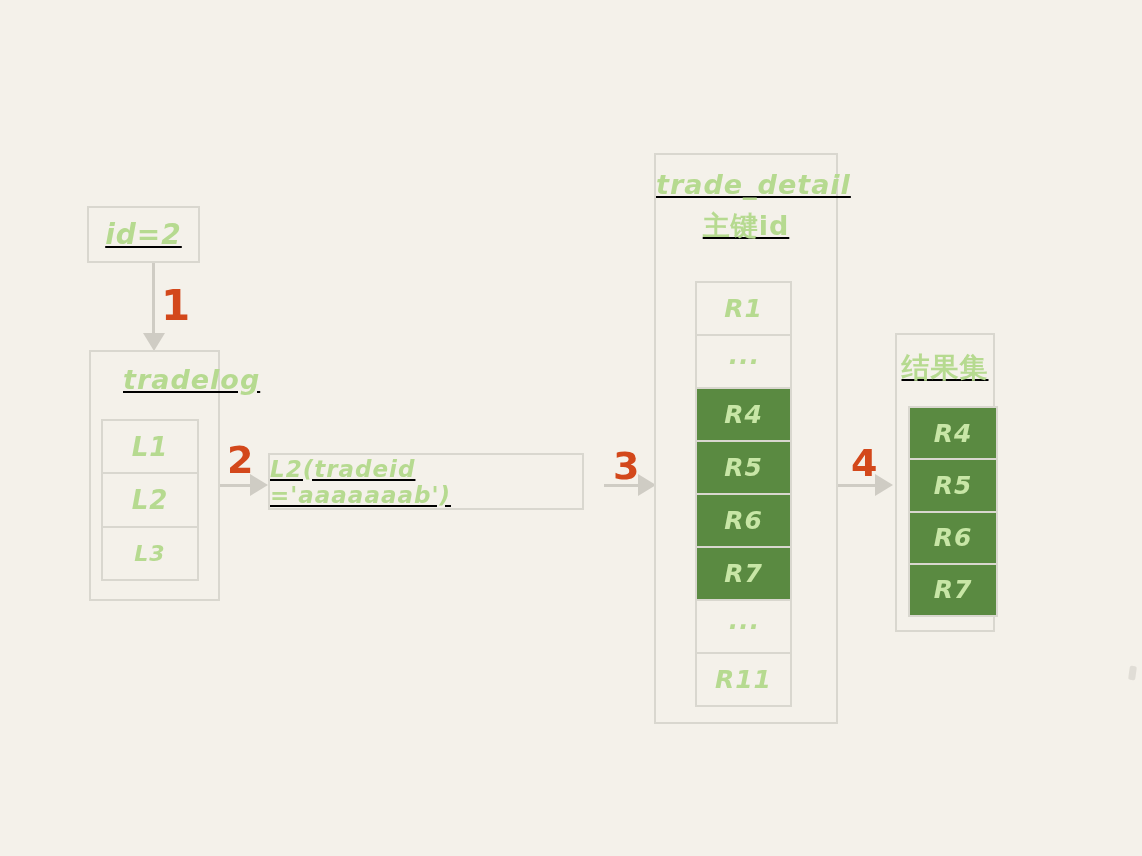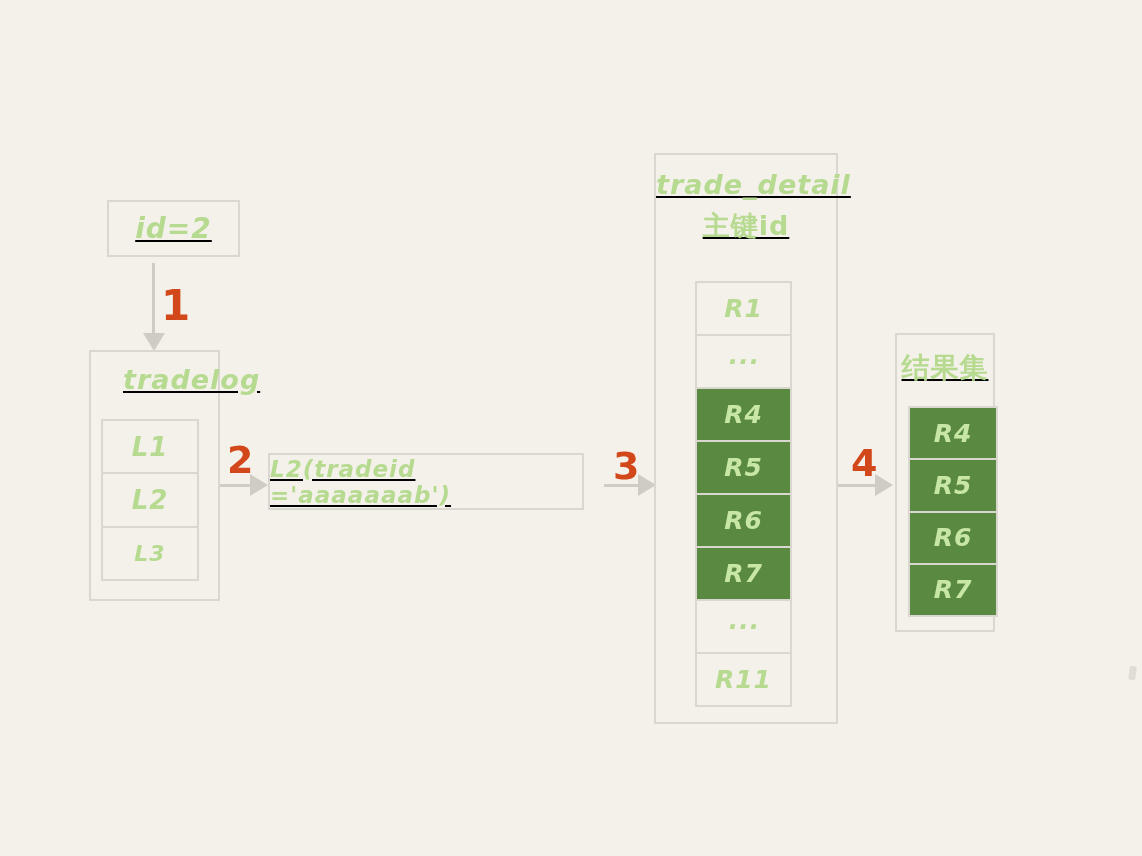--- a/index.html
+++ b/index.html
@@ -69,21 +69,21 @@
     width:7px; height:14px;
     background:#cfccc4;
     opacity:.55;
     border-radius:2px;
     transform:rotate(8deg);
   }
 </style>
 </head>
 <body>
 
-<div class="box center-text" style="left:87px; top:200px; width:133px; height:57px;margin-left:20px;">
+<div class="box center-text" style="left:87px; top:206px; width:113px; height:57px;">
   <span class="hand" style="font-size:28px;">id=2</span>
 </div>
 
 <div class="line" style="left:152px; top:263px; width:3px; height:76px;"></div>
 <div class="head down" style="left:143px; top:333px;"></div>
 <div class="step" style="left:161px; top:281px; font-size:42px;">1</div>
 
 <div class="box" style="left:89px; top:350px; width:131px; height:251px;">
   <div class="hand title" style="margin-top:12px; font-size:27px;margin-left:32px;">tradelog</div>
   <div class="itable" style="left:10px; top:67px; width:98px; height:162px;">

